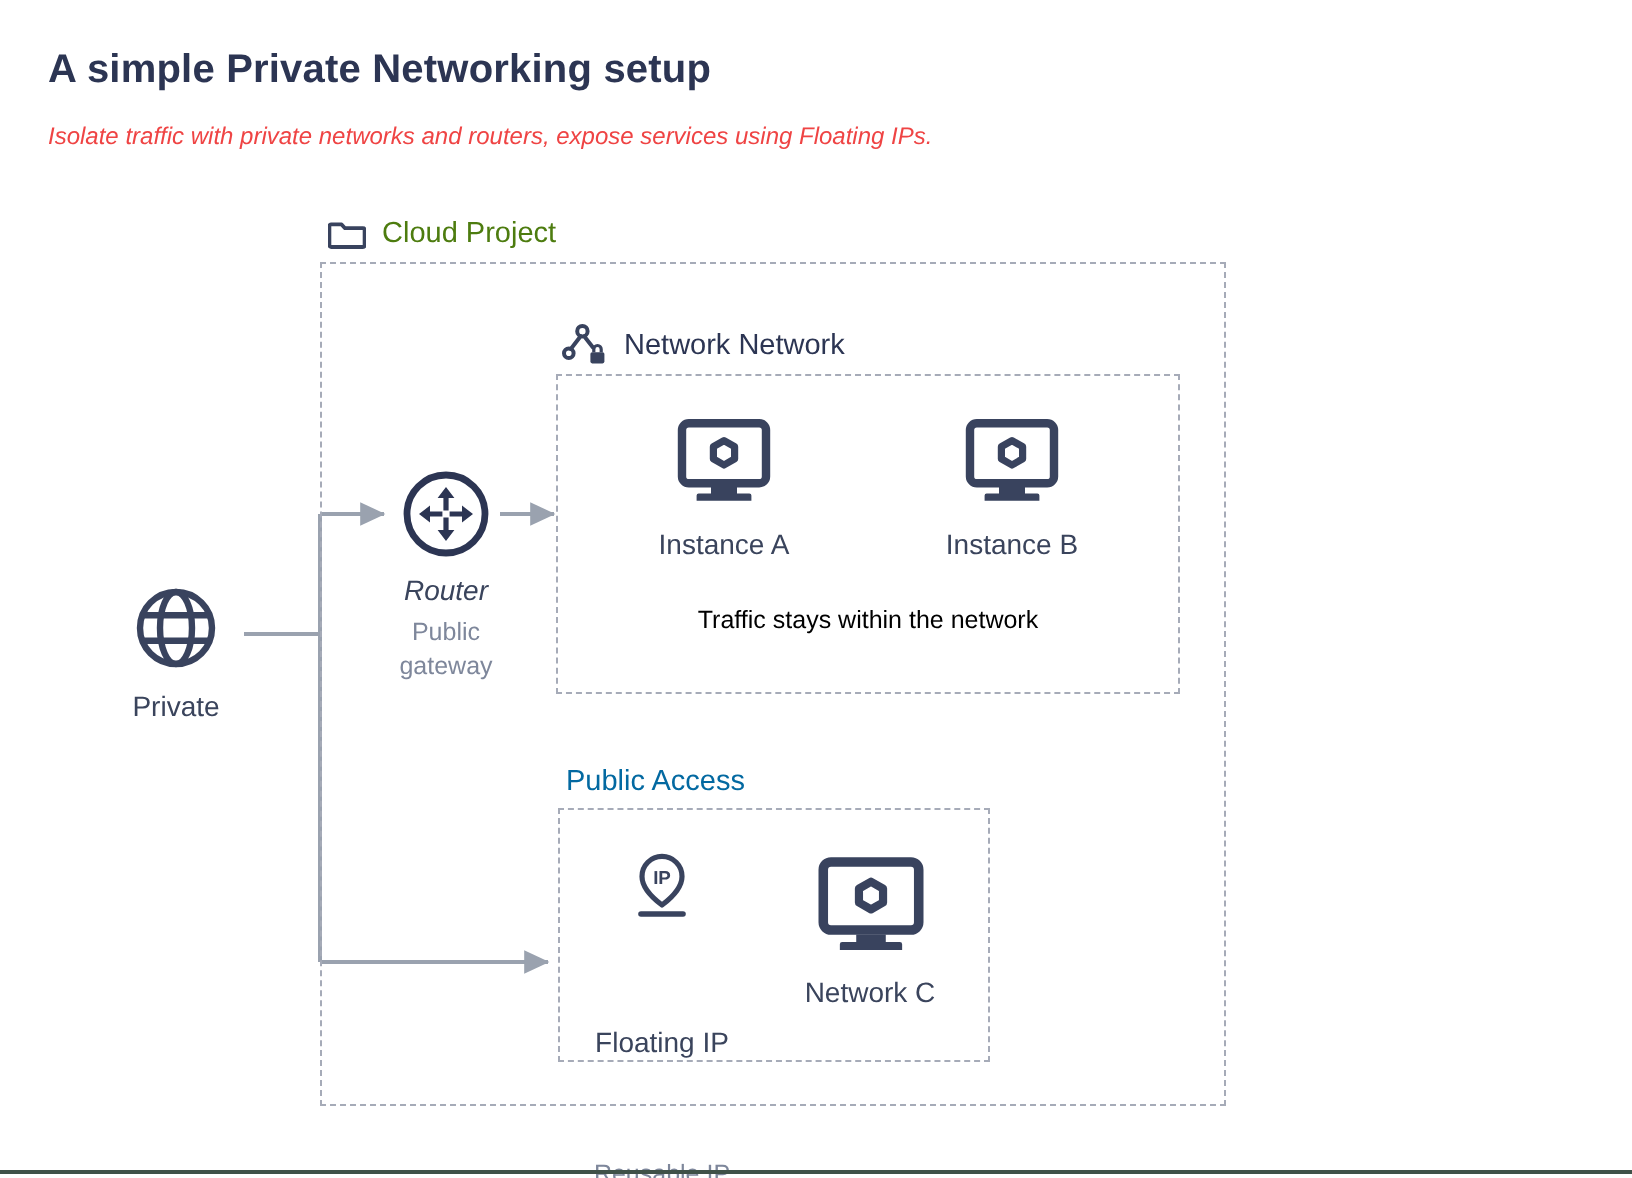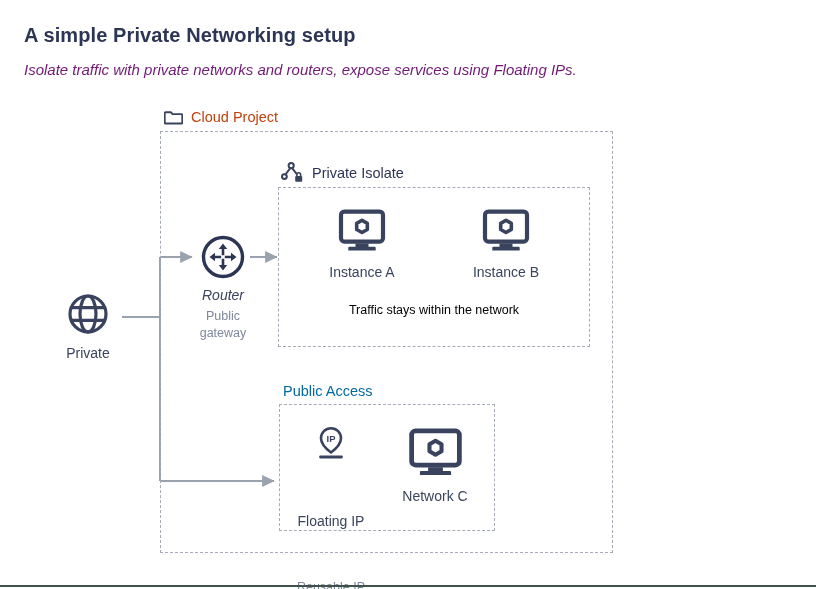--- a/index.html
+++ b/index.html
@@ -21,43 +21,43 @@
     top: 24px;
     font-size: 20px;
     font-weight: bold;
     color: #2c3553;
     letter-spacing: 0.1px;
   }
   .page-subtitle {
     position: absolute;
     left: 24px;
     top: 61px;
-    font-size: 15px;
+    font-size: 12px;
     font-style: italic;
-    color: #701a75;
+    color: #ef4444;
   }
   .bottom-divider {
     position: absolute;
     left: 0;
     top: 585px;
     width: 816px;
     height: 2px;
     background: #3f5148;
   }
 
   
   .cloud-label {
     position: absolute;
     left: 164px;
     top: 109px;
     display: flex;
     align-items: center;
     gap: 8px;
     font-size: 14.5px;
-    color: #c2410c;
+    color: #4d7c0f;
   }
   .cloud-box {
     position: absolute;
     left: 160px;
     top: 131px;
     width: 453px;
     height: 422px;
     border: 1.4px dashed #a6abb8;
     box-sizing: border-box;
   }
@@ -196,21 +196,21 @@
   <span class="icon">
     <svg width="22" height="22" viewBox="0 0 22 22">
       <circle cx="10.2" cy="3.6" r="2.6" fill="none" stroke="#39435e" stroke-width="2"></circle>
       <circle cx="3.4" cy="14.6" r="2.4" fill="none" stroke="#39435e" stroke-width="2"></circle>
       <path d="M9.3 6.1 L 4.4 12.5" stroke="#39435e" stroke-width="2" fill="none" stroke-linecap="round"></path>
       <path d="M11.2 6.2 L 15.4 11.6" stroke="#39435e" stroke-width="2" fill="none" stroke-linecap="round"></path>
       <rect x="14.2" y="14.1" width="7" height="5.6" rx="0.9" fill="#39435e"></rect>
       <path d="M15.9 14.1 v-1.5 a1.85 1.85 0 0 1 3.7 0 v1.5" fill="none" stroke="#39435e" stroke-width="1.6"></path>
     </svg>
   </span>
-  <span>Private Isolate</span>
+  <span>Network Network</span>
 </div>
 <div class="pn-box"></div>
 <div class="pn-note">Traffic stays within the network</div>
 
 <div class="pa-label">Public Access</div>
 <div class="pa-box"></div>
 
 <div class="node node-internet">
   <span class="icon">
     <svg width="44" height="44" viewBox="0 0 44 44">

